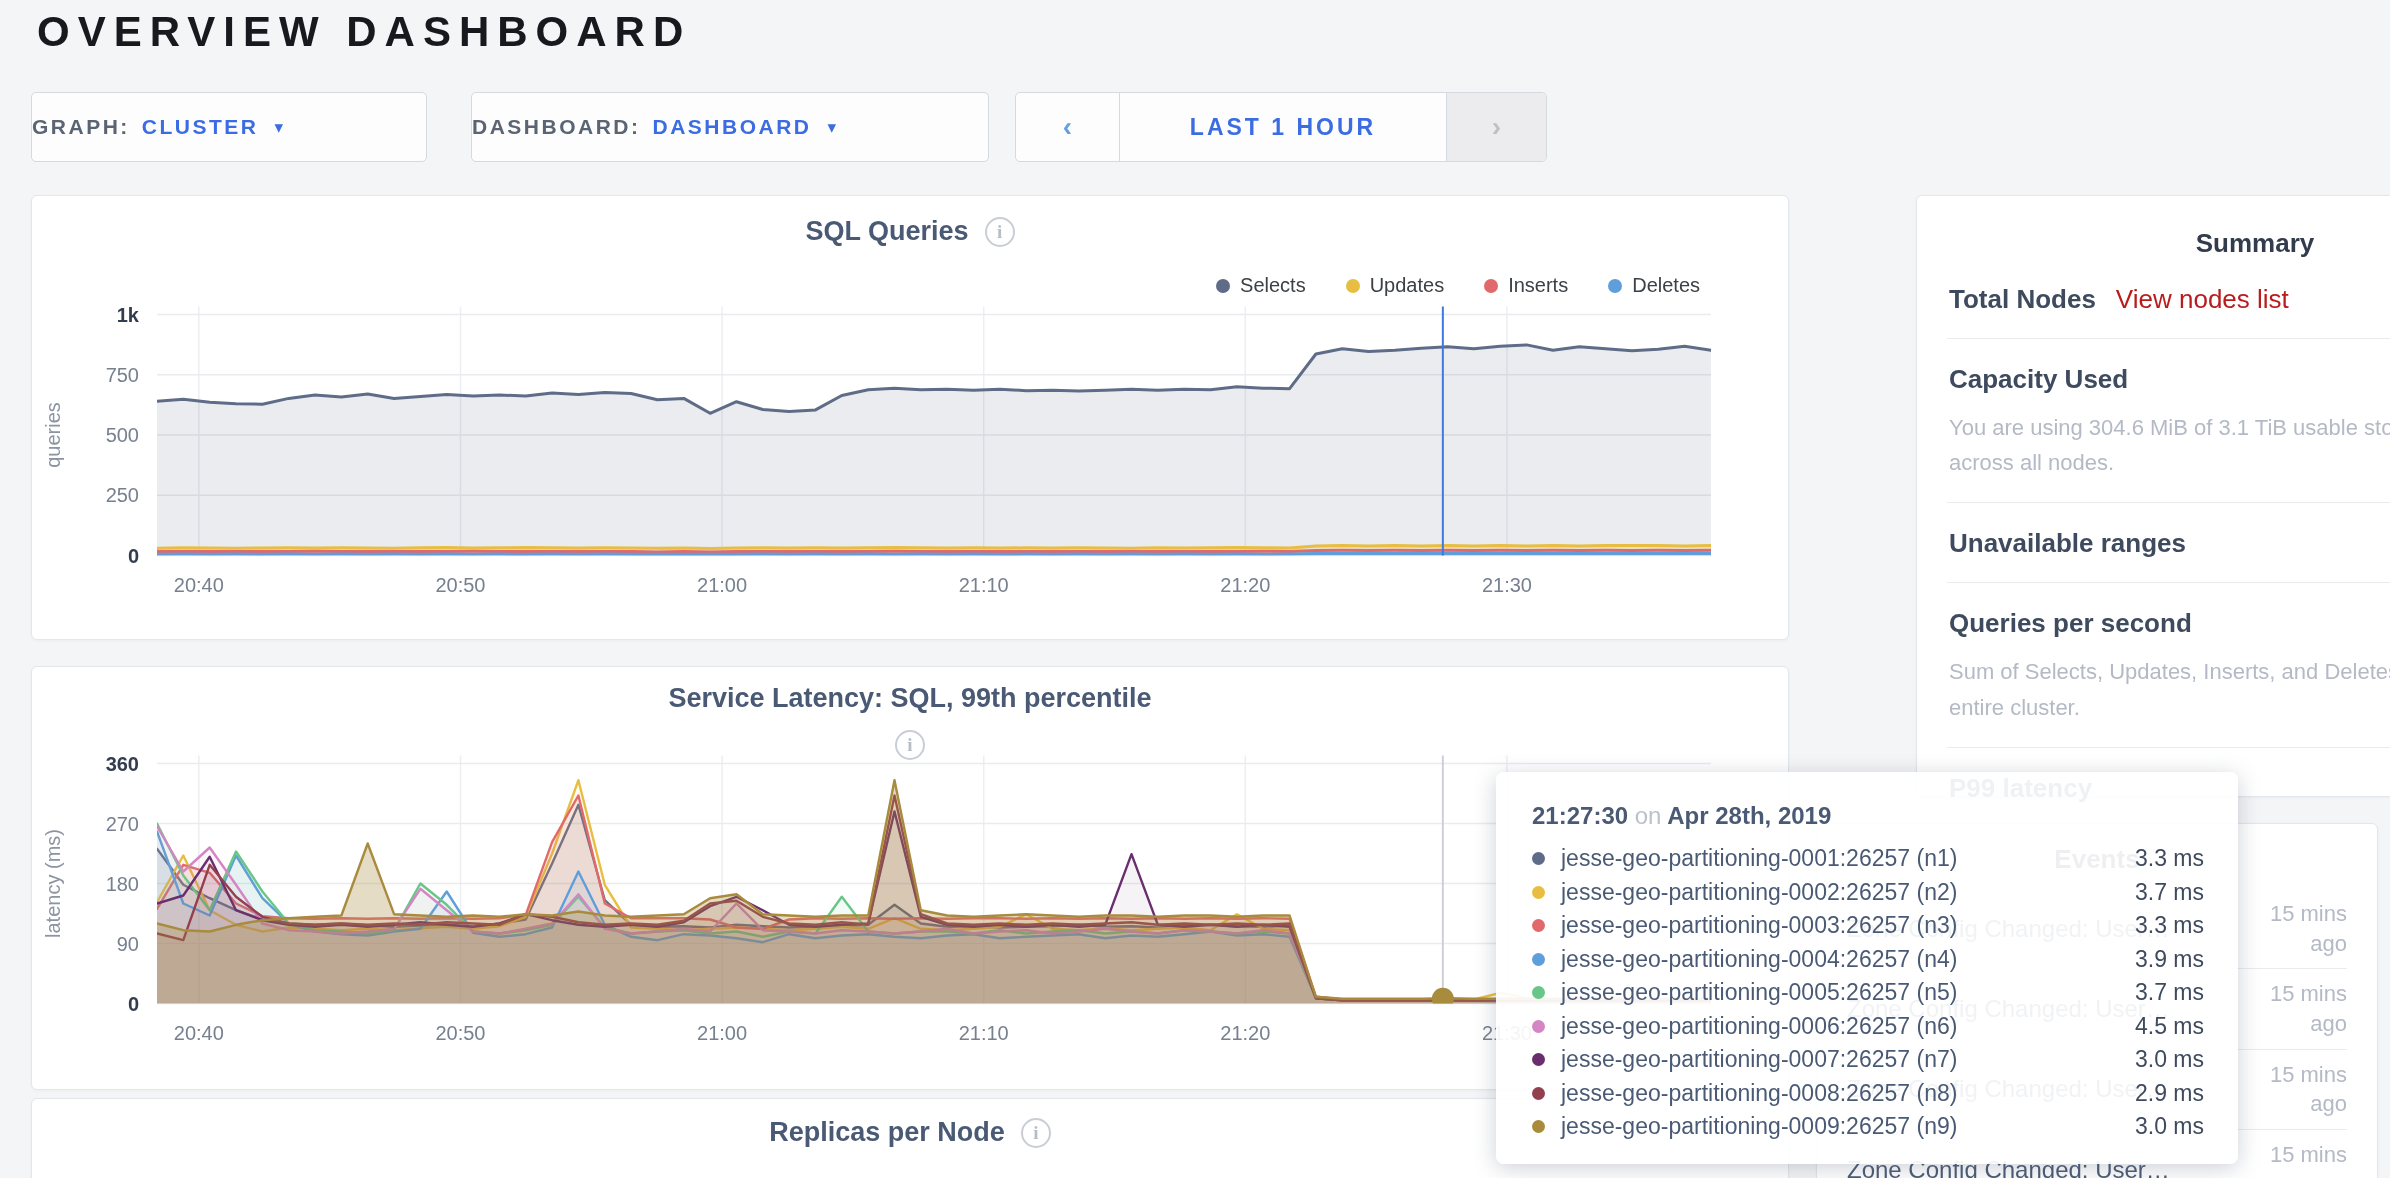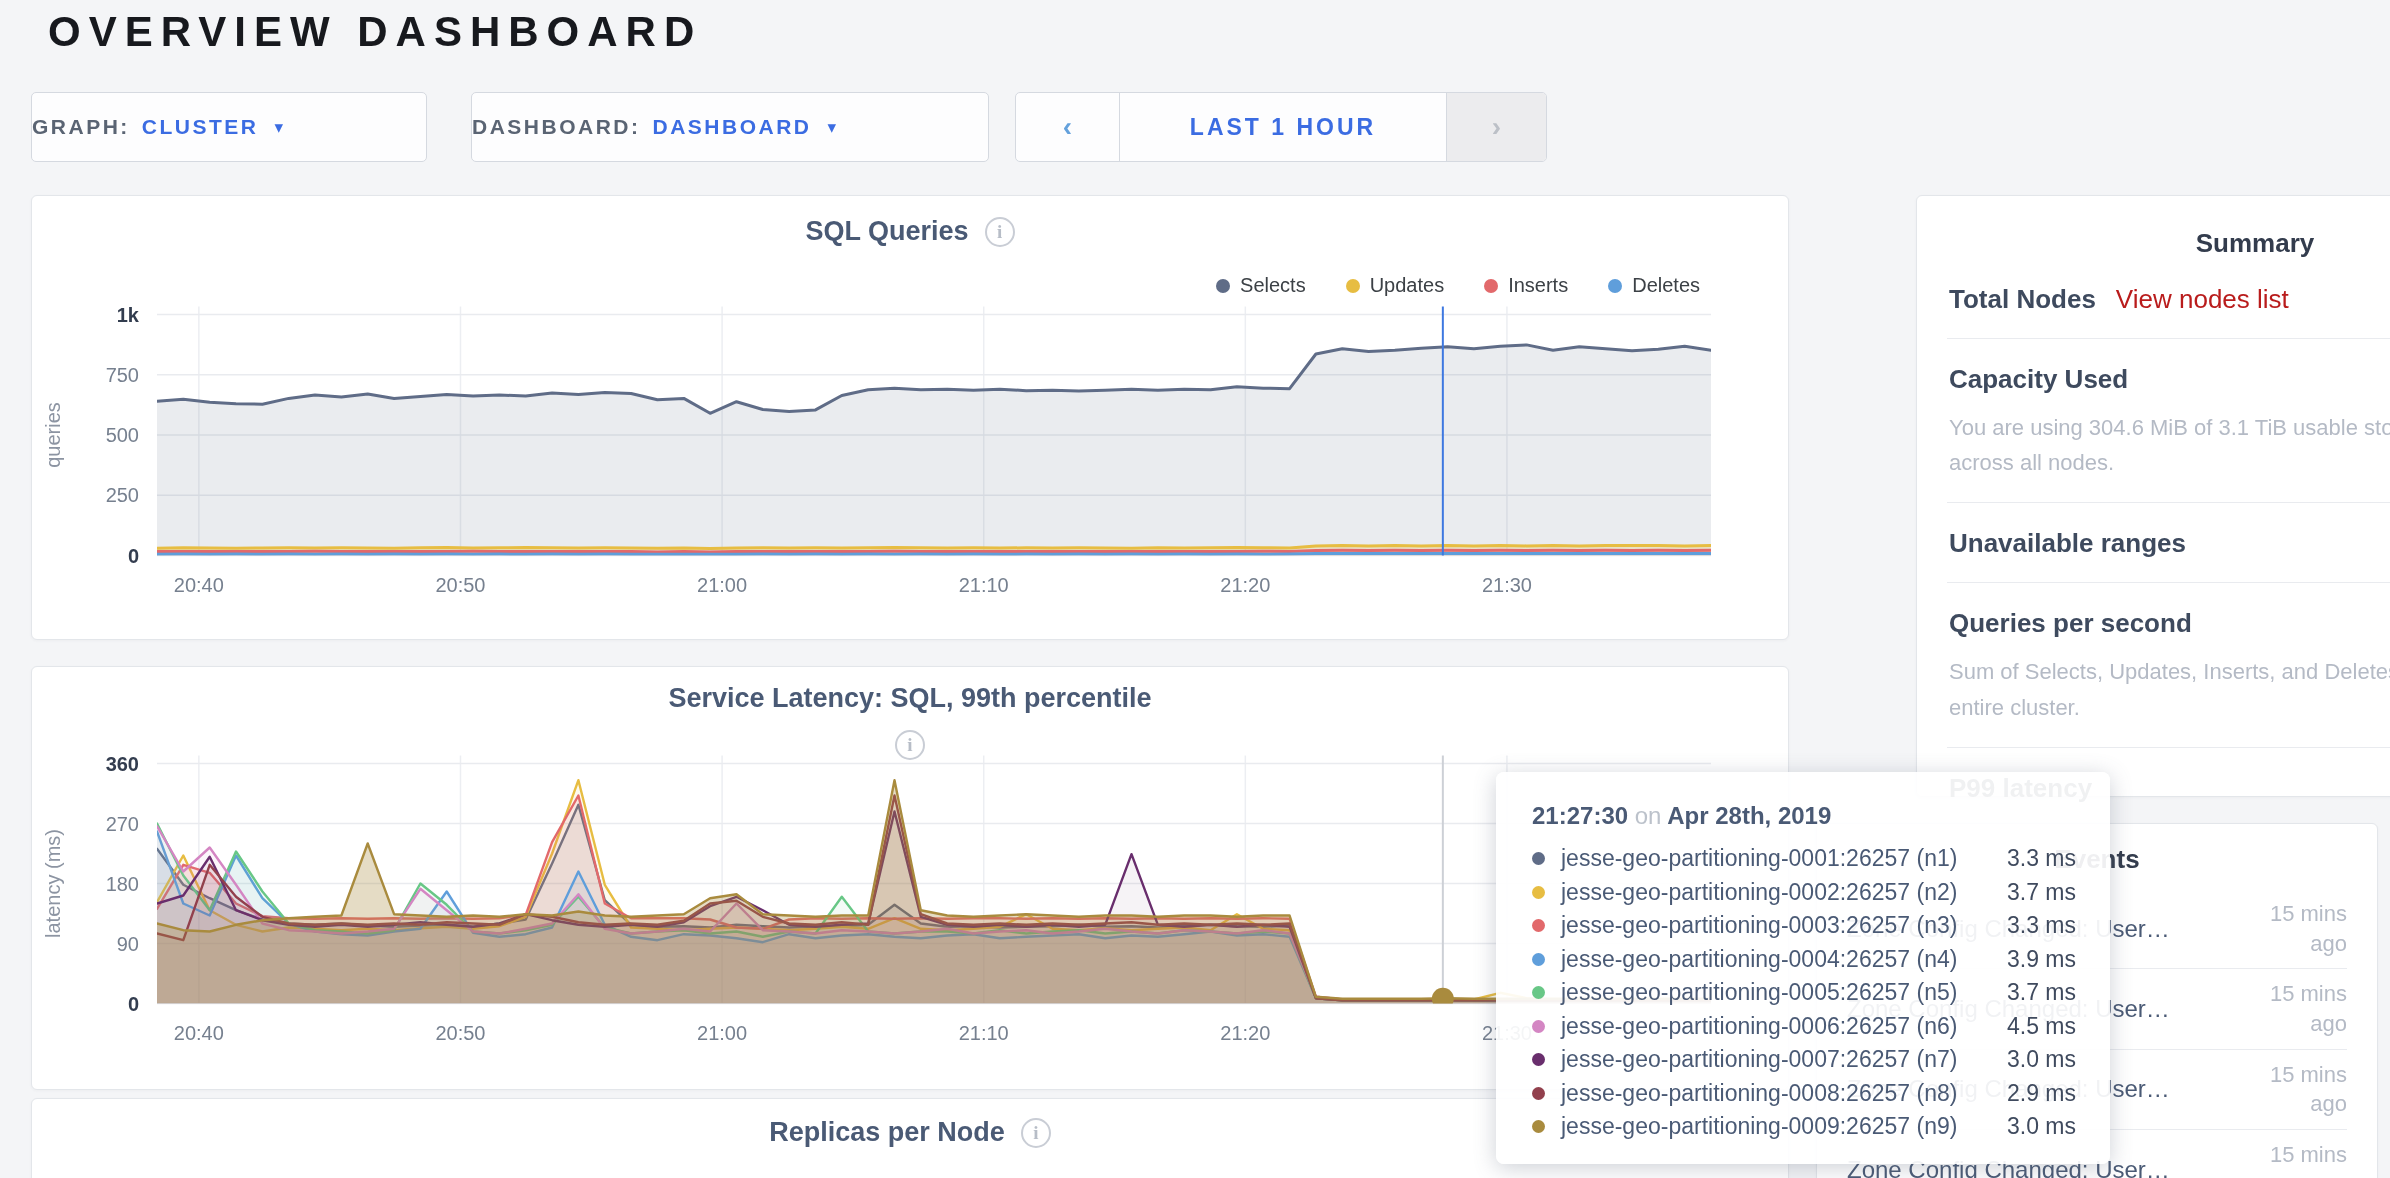--- a/index.html
+++ b/index.html
@@ -1,20 +1,20 @@
 <!DOCTYPE html>
 <html><head>
 <meta charset="utf-8">
 <style>
   * { margin:0; padding:0; box-sizing:border-box; }
   html,body { width:2390px; height:1178px; overflow:hidden; }
   body { font-family:"Liberation Sans", sans-serif; background:#f4f5f7; position:relative; color:#46516a; }
 
   
-  .page-title { position:absolute; left:48px; top:8px; font-size:42px; font-weight:800;
+  .page-title { position:absolute; left:37px; top:8px; font-size:42px; font-weight:800;
     letter-spacing:8px; color:#17191e; }
 
   
   .ctl { position:absolute; top:92px; height:70px; background:#fdfdfe; border:1.5px solid #d5d9e0;
     border-radius:5px; display:flex; align-items:center; gap:12px;
     font-size:21px; letter-spacing:2.5px; cursor:pointer; }
   .ctl-label { color:#5a6473; font-weight:600; }
   .ctl-value { color:#3b6ce2; font-weight:700; }
   .caret { color:#3b6ce2; font-size:17px; margin-left:4px; }
   #dd-graph { left:31px; width:396px; }
@@ -67,21 +67,21 @@
   .sum-row.no-border, .sum-caption.no-border { border-bottom:none; }
 
   
   #events-card { left:1816px; top:823px; width:562px; height:420px; padding:0 30px; }
   .ev-row { display:flex; align-items:center; border-bottom:1.5px solid #e9ebef; padding:10px 0; min-height:71px; }
   .ev-text { font-size:24px; color:#4a5a75; white-space:nowrap; overflow:hidden; flex:1; }
   .ev-time { font-size:22px; color:#b4bac5; text-align:right; width:118px; line-height:1.35; margin-left:12px; }
   #events-rows { margin-top:14px; }
 
   
-  #tooltip { position:absolute; left:1496px; top:772px; width:614px; height:392px;
+  #tooltip { position:absolute; left:1496px; top:772px; width:742px; height:392px;
     background:rgba(255,255,255,0.92); border-radius:8px; z-index:10;
     box-shadow:0 4px 22px rgba(90,100,120,0.30); padding:26px 34px; }
   .tt-header { font-size:24px; margin:4px 0 12px 2px; color:#4a5a75; font-weight:600; }
   .tt-on { color:#bcc2cb; font-weight:400; }
   .tt-row { display:flex; align-items:center; height:33.5px; font-size:23px; }
   .tt-dot { width:13px; height:13px; border-radius:50%; margin:0 16px 0 2px; flex:none; }
   .tt-label { color:#4a5a75; flex:1; }
   .tt-value { color:#3f4a5e; font-weight:400; margin-left:24px; }
 </style>
 </head>

